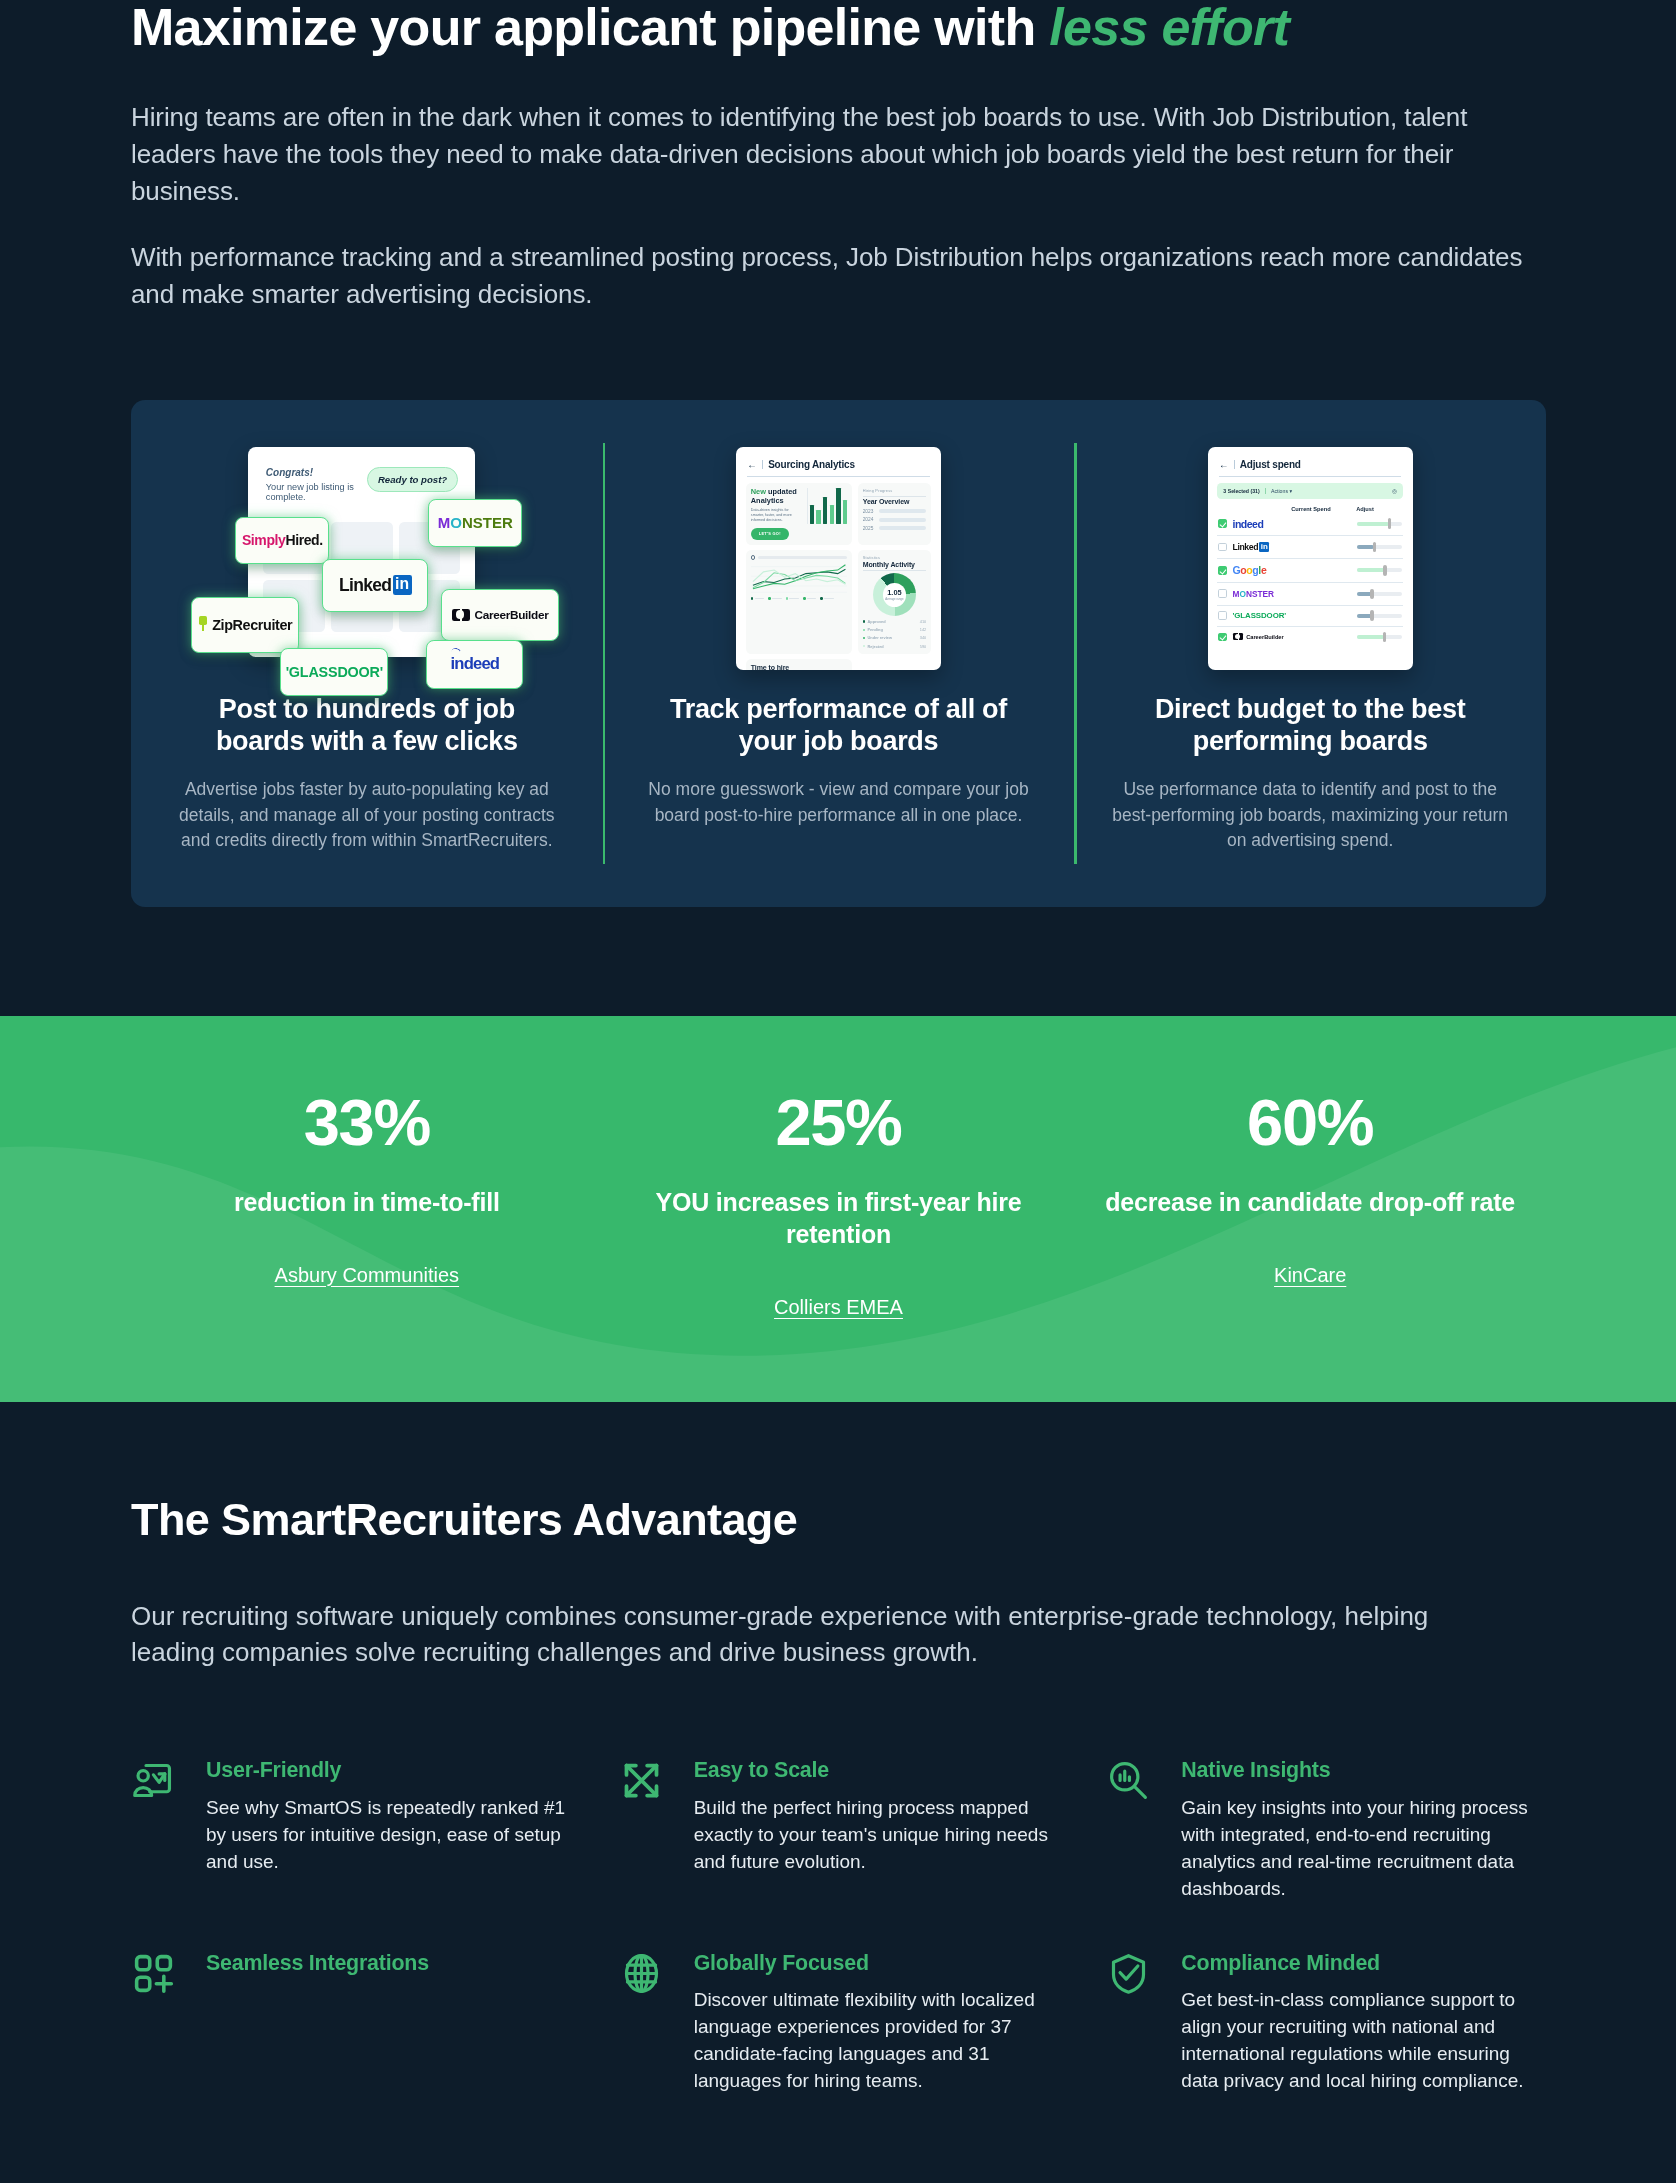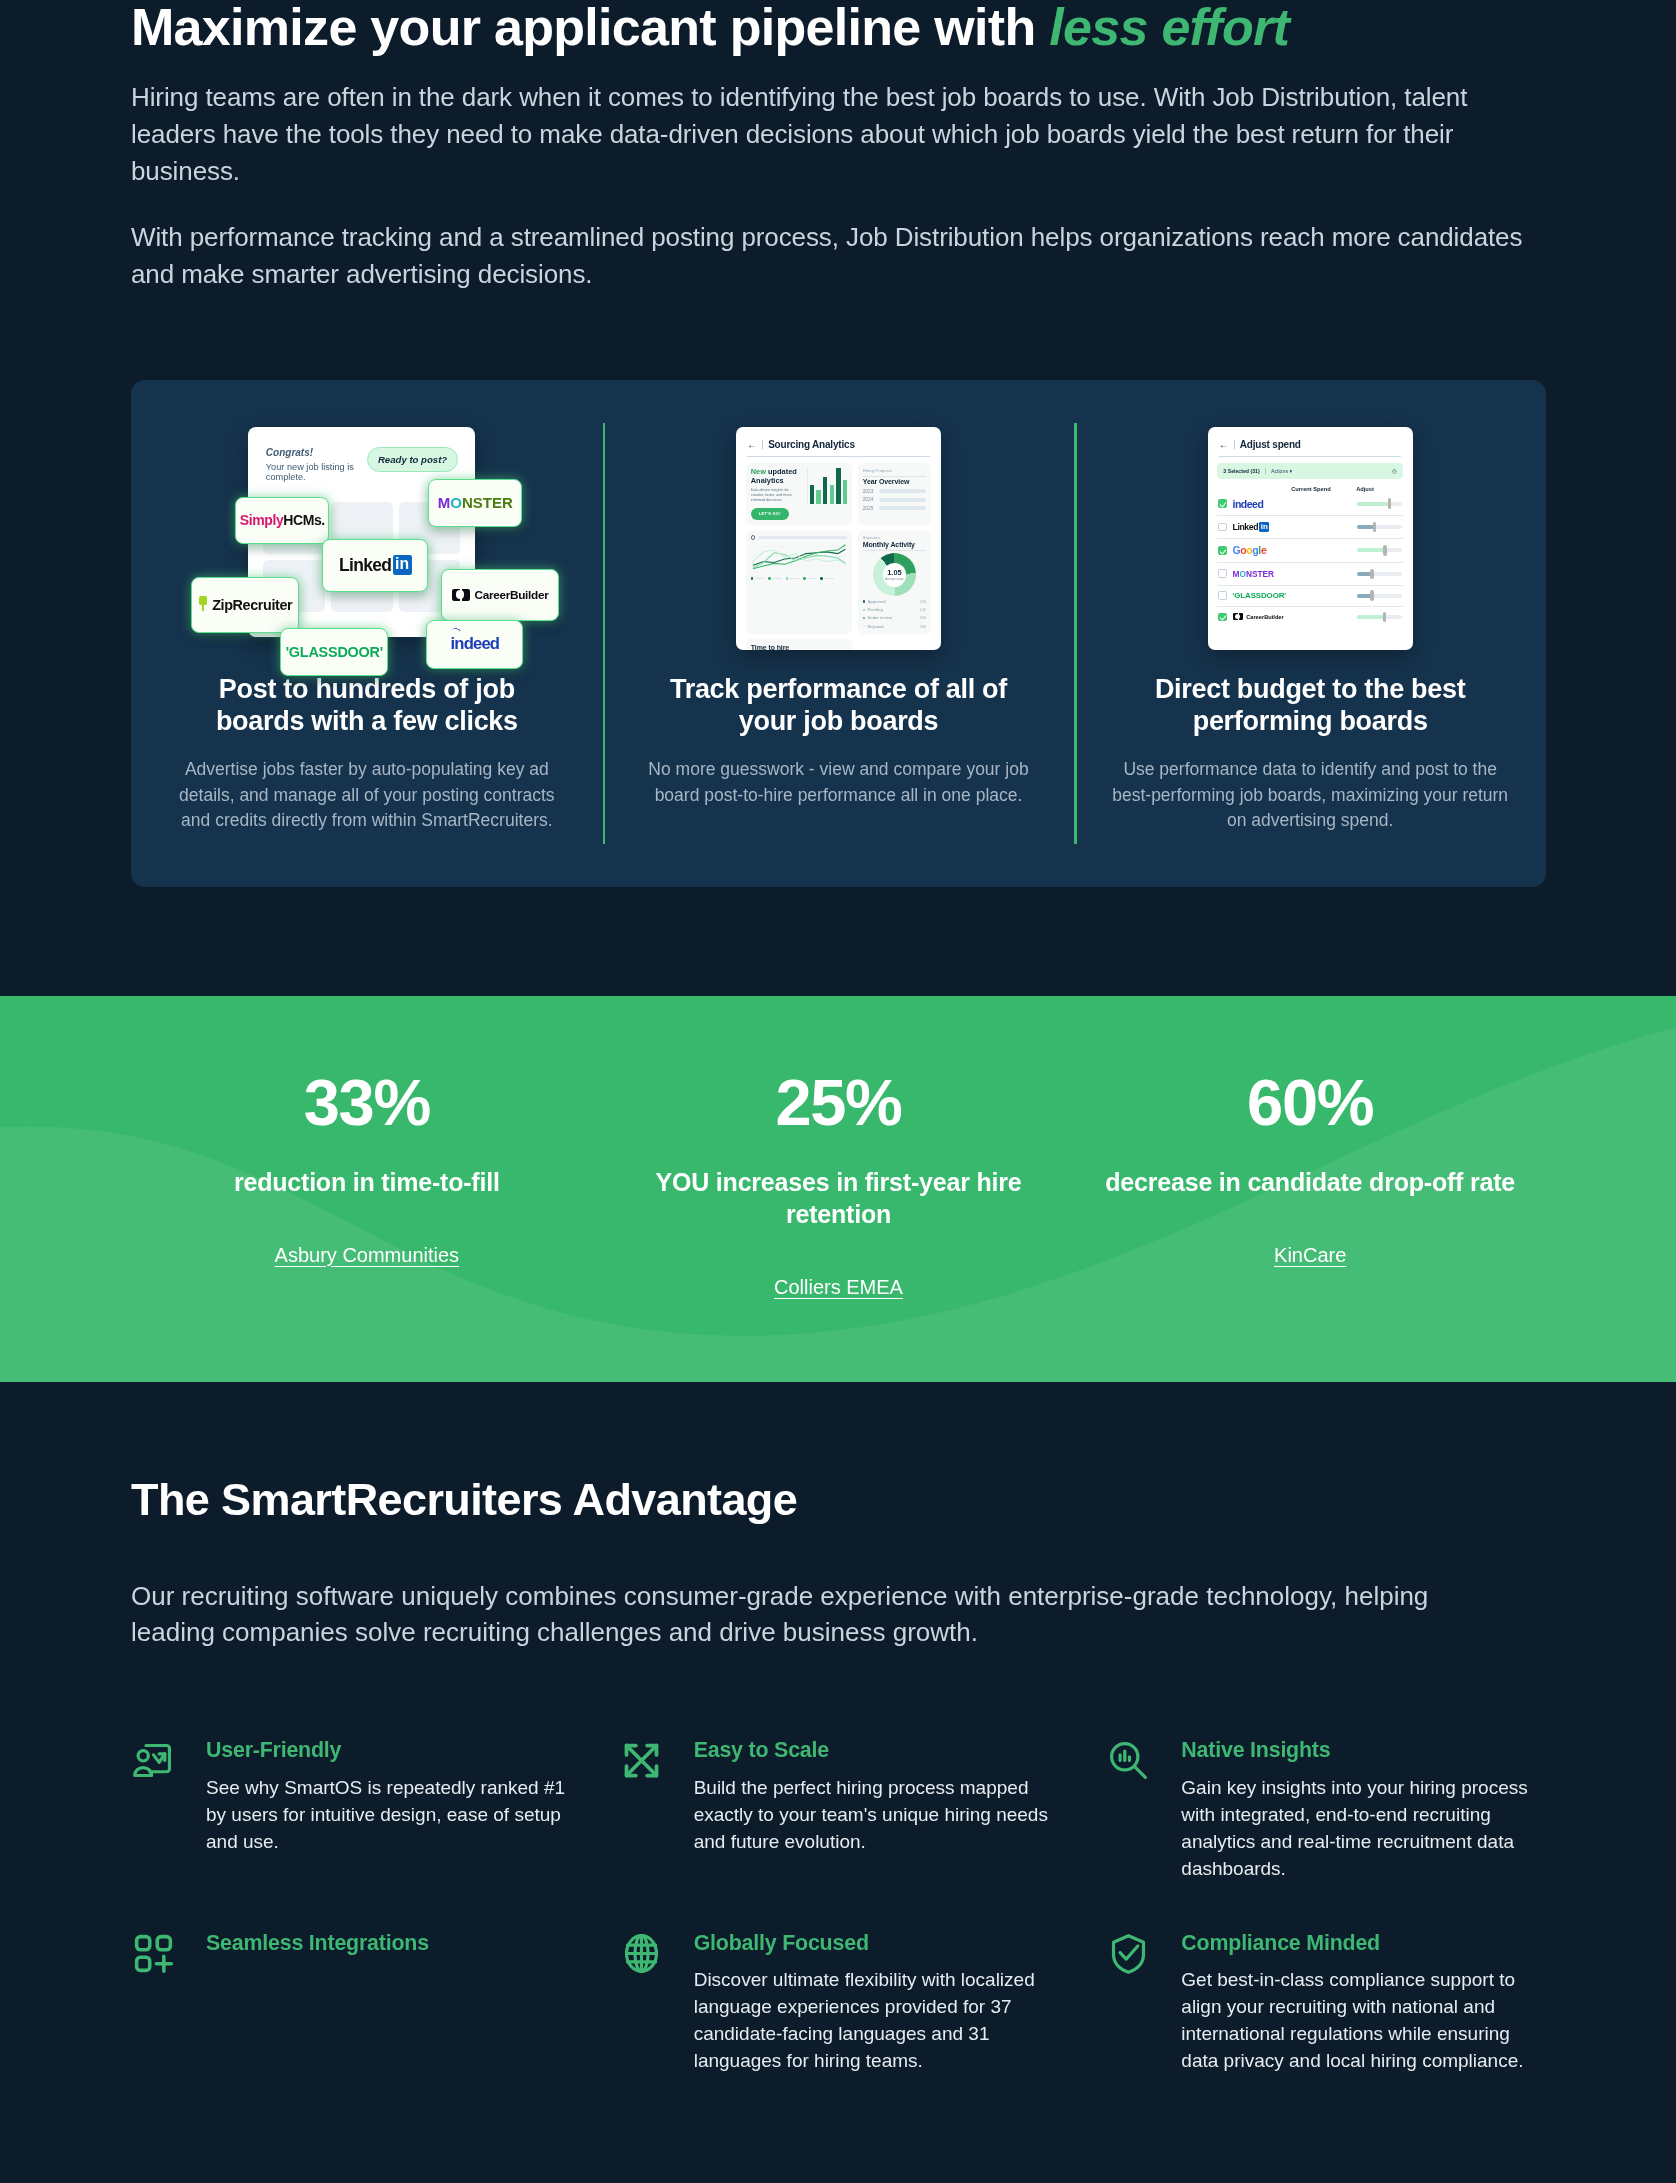--- a/index.html
+++ b/index.html
@@ -32,21 +32,21 @@
     font-weight: 700;
   }
 
   .intro-para {
     font-size: 26px;
     line-height: 1.42;
     color: #c9d4de;
     font-weight: 400;
     letter-spacing: -0.1px;
   }
-  .intro-para.p1 { margin-top: 24px; }
+  .intro-para.p1 { margin-top: 44px; }
   .intro-para.p2 { margin-top: 29px; }
 
   
   .panel {
     margin: 87px auto 0 auto;
     width: 1415px;
     background: #15334d;
     border-radius: 14px;
     display: flex;
     padding: 43px 0 53px 0;
@@ -308,21 +308,21 @@
                 <div class="cc-tile"></div>
                 <div class="cc-tile"></div>
                 <div class="cc-tile"></div>
                 <div class="cc-tile"></div>
                 <div class="cc-tile"></div>
                 <div class="cc-tile"></div>
               </div>
             </div>
 
             <div class="logo-chip chip-sh">
-              <span class="lg-simply"><span class="a">Simply</span><span class="b">HCMs.</span></span>
+              <span class="lg-simply"><span class="a">Simply</span><span class="b">Hired.</span></span>
             </div>
 
             <div class="logo-chip chip-mo">
               <span class="lg-monster"><span class="m">M</span><span class="o">O</span><span class="n">NSTE</span><span class="n">R</span></span>
             </div>
 
             <div class="logo-chip chip-li">
               <span class="lg-linked">
                   <span class="txt">Linked</span>
                   <span class="box">in</span>

